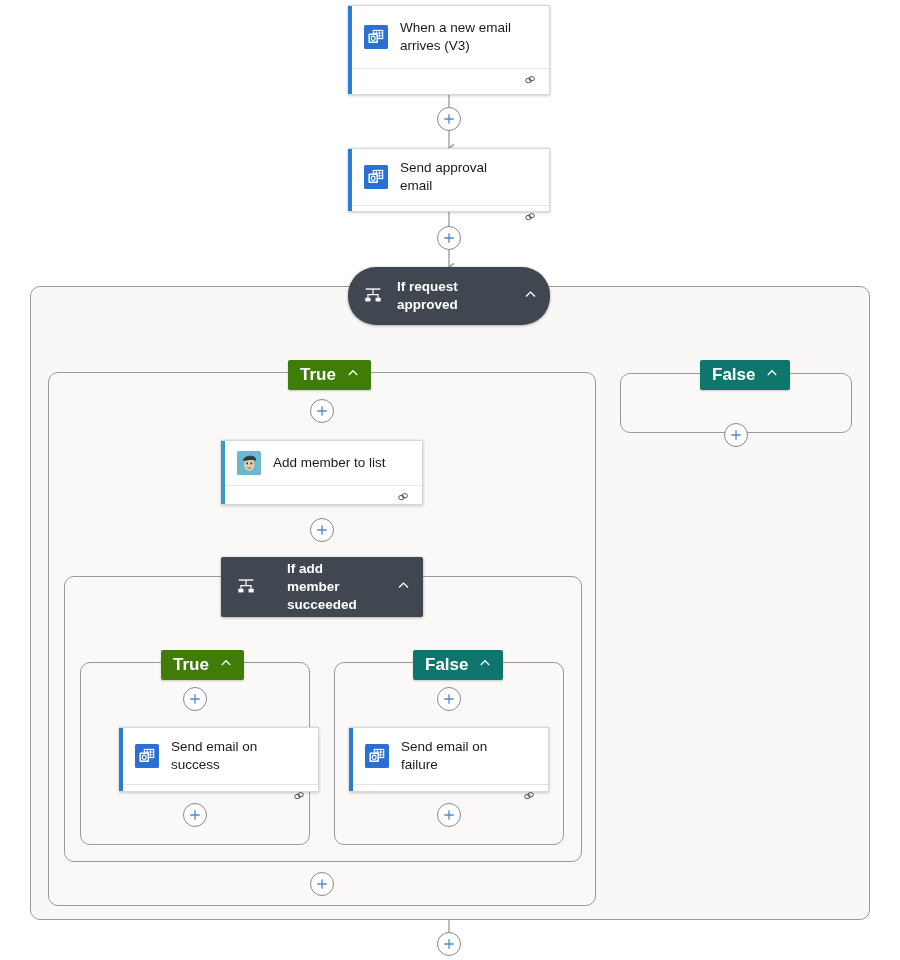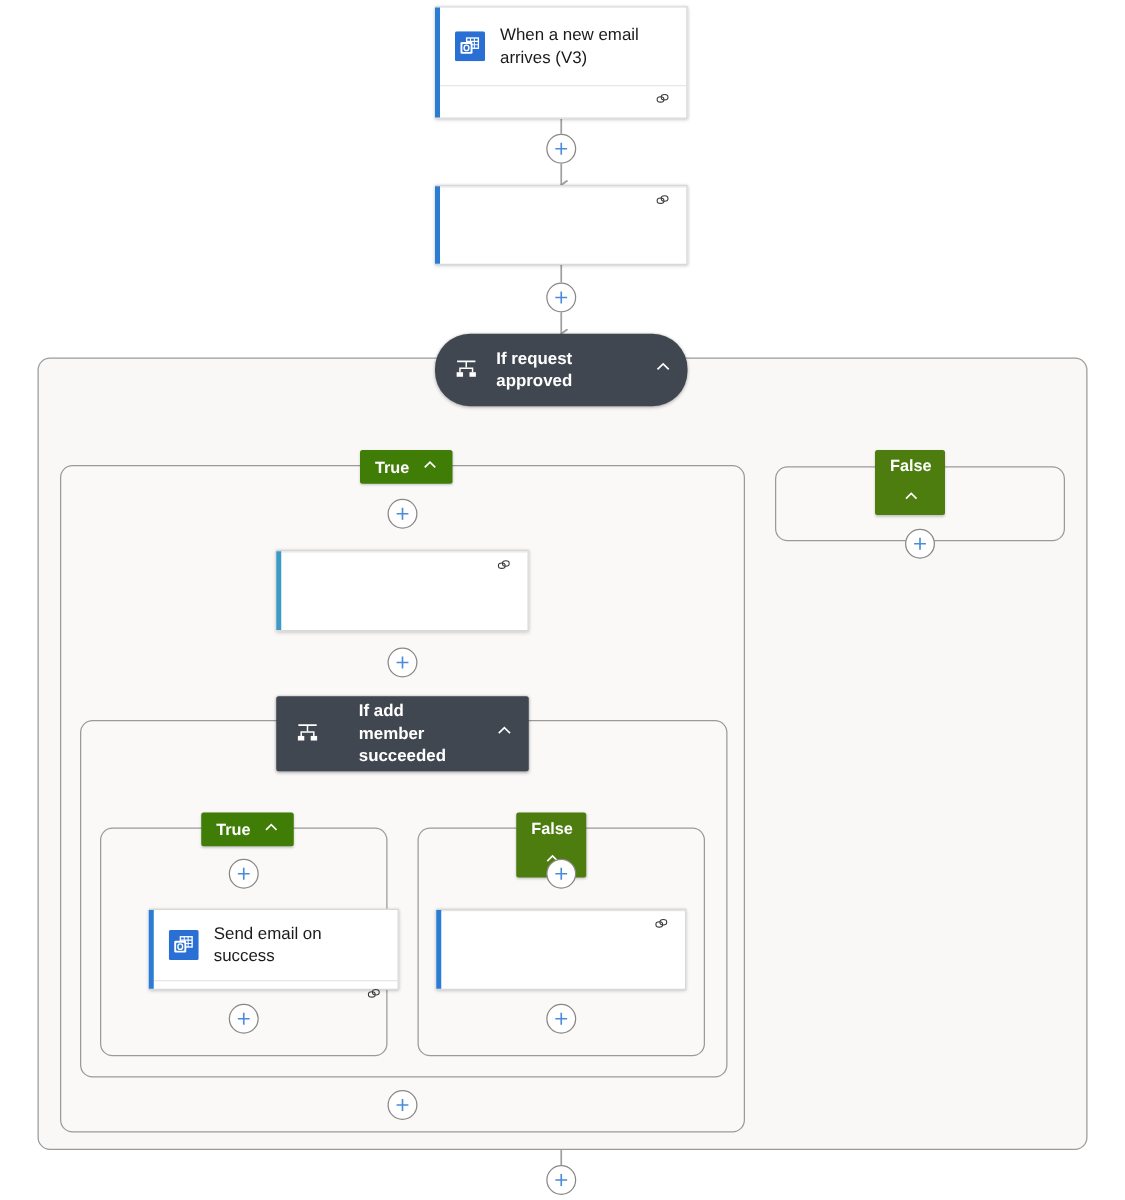--- a/index.html
+++ b/index.html
@@ -87,26 +87,26 @@
 
   
   .badge {
     position: absolute;
     display: flex;
     align-items: center;
     gap: 10px;
     padding: 5px 11px 5px 12px;
     border-radius: 2px;
     color: #ffffff;
-    font-size: 13px;
+    font-size: 17px;
     font-weight: 700;
     box-shadow: 0 1px 2px rgba(0,0,0,0.20);
   }
   .badge.t { background: #3f7d07; }
-  .badge.f { background: #4d7c0f; flex-direction: column; }
+  .badge.f { background: #0f766e; }
 
   
   .plus {
     position: absolute;
     width: 24px; height: 24px;
     border-radius: 50%;
     background: #ffffff;
     border: 1px solid #8a8886;
     display: flex; align-items: center; justify-content: center;
   }
@@ -201,20 +201,36 @@
   </div>
 
   <div class="plus" style="left:437px; top:107px;">
     <svg viewBox="0 0 16 16" width="14" height="14">
         <path d="M8 2.6 V13.4 M2.6 8 H13.4" stroke="#4a8bdc" stroke-width="1.5" fill="none"></path>
       </svg>
   </div>
 
   <div class="card" style="left:348px; top:148px; width:202px; height:64px;">
     <div class="accent" style="background:#2b7cd3;"></div>
+    <div class="cardmain">
+      <span class="appicon">
+        <svg viewBox="0 0 24 24" width="24" height="24">
+          <rect x="0" y="0" width="24" height="24" rx="1.5" fill="#2a6fd3"></rect>
+          <rect x="9.3" y="5.4" width="9.4" height="8.2" fill="none" stroke="#ffffff" stroke-width="1.1"></rect>
+          <line x1="9.3" y1="8.1" x2="18.7" y2="8.1" stroke="#ffffff" stroke-width="0.9"></line>
+          <line x1="12.4" y1="5.4" x2="12.4" y2="13.6" stroke="#ffffff" stroke-width="0.8"></line>
+          <line x1="15.5" y1="5.4" x2="15.5" y2="13.6" stroke="#ffffff" stroke-width="0.8"></line>
+          <line x1="9.3" y1="10.8" x2="18.7" y2="10.8" stroke="#ffffff" stroke-width="0.8"></line>
+          <rect x="4.4" y="8.6" width="9.6" height="9.4" rx="1" fill="#ffffff"></rect>
+          <rect x="5.9" y="10.1" width="6.6" height="6.4" rx="0.8" fill="#2a6fd3"></rect>
+          <ellipse cx="9.2" cy="13.3" rx="1.9" ry="2.2" fill="none" stroke="#ffffff" stroke-width="1.15"></ellipse>
+        </svg>
+      </span>
+      <span class="label">Send approval email</span>
+    </div>
     <div class="cardfoot">
       <span>
         <svg viewBox="0 0 16 16" width="14" height="14">
           <ellipse cx="6.2" cy="8.6" rx="3.1" ry="2.5" fill="none" stroke="#3b3a39" stroke-width="1"></ellipse>
           <ellipse cx="9.9" cy="6.6" rx="3.1" ry="2.5" fill="none" stroke="#3b3a39" stroke-width="1"></ellipse>
         </svg>
       </span>
     </div>
   </div>
 
@@ -267,20 +283,35 @@
   </div>
 
   <div class="plus" style="left:310px; top:399px;">
     <svg viewBox="0 0 16 16" width="14" height="14">
         <path d="M8 2.6 V13.4 M2.6 8 H13.4" stroke="#4a8bdc" stroke-width="1.5" fill="none"></path>
       </svg>
   </div>
 
   <div class="card" style="left:221px; top:440px; width:202px; height:65px;">
     <div class="accent" style="background:#3b9bc4;"></div>
+    <div class="cardmain">
+      <span class="appicon">
+        <svg viewBox="0 0 24 24" width="24" height="24">
+          <rect x="0" y="0" width="24" height="24" rx="1.5" fill="#6cb7d4"></rect>
+          <ellipse cx="12.2" cy="13.6" rx="5.2" ry="6.1" fill="#e8cfa6"></ellipse>
+          <path d="M6.2 9.4 C7.4 4.6 16.4 4.0 18.4 7.2 C19.2 8.6 17.6 9.6 16.4 8.6" fill="#2e3a45" stroke="#2e3a45" stroke-width="0.9" stroke-linejoin="round"></path>
+          <path d="M6.4 9.8 C8.6 6.8 15.0 6.4 17.2 8.8" fill="#2e3a45"></path>
+          <ellipse cx="10.1" cy="12.4" rx="0.95" ry="1.15" fill="#3a3226"></ellipse>
+          <ellipse cx="14.3" cy="12.4" rx="0.95" ry="1.15" fill="#3a3226"></ellipse>
+          <path d="M10.3 16.4 C11.5 17.4 13.2 17.4 14.3 16.4" fill="none" stroke="#6b5638" stroke-width="0.9"></path>
+          <path d="M17.6 8.3 C19.3 7.3 19.6 9.4 18.2 9.9" fill="#2e3a45"></path>
+        </svg>
+      </span>
+      <span class="label">Add member to list</span>
+    </div>
     <div class="cardfoot">
       <span>
         <svg viewBox="0 0 16 16" width="14" height="14">
           <ellipse cx="6.2" cy="8.6" rx="3.1" ry="2.5" fill="none" stroke="#3b3a39" stroke-width="1"></ellipse>
           <ellipse cx="9.9" cy="6.6" rx="3.1" ry="2.5" fill="none" stroke="#3b3a39" stroke-width="1"></ellipse>
         </svg>
       </span>
     </div>
   </div>
 
@@ -360,20 +391,36 @@
         <svg viewBox="0 0 16 16" width="14" height="14">
           <ellipse cx="6.2" cy="8.6" rx="3.1" ry="2.5" fill="none" stroke="#3b3a39" stroke-width="1"></ellipse>
           <ellipse cx="9.9" cy="6.6" rx="3.1" ry="2.5" fill="none" stroke="#3b3a39" stroke-width="1"></ellipse>
         </svg>
       </span>
     </div>
   </div>
 
   <div class="card" style="left:349px; top:727px; width:200px; height:65px;">
     <div class="accent" style="background:#2b7cd3;"></div>
+    <div class="cardmain">
+      <span class="appicon">
+        <svg viewBox="0 0 24 24" width="24" height="24">
+          <rect x="0" y="0" width="24" height="24" rx="1.5" fill="#2a6fd3"></rect>
+          <rect x="9.3" y="5.4" width="9.4" height="8.2" fill="none" stroke="#ffffff" stroke-width="1.1"></rect>
+          <line x1="9.3" y1="8.1" x2="18.7" y2="8.1" stroke="#ffffff" stroke-width="0.9"></line>
+          <line x1="12.4" y1="5.4" x2="12.4" y2="13.6" stroke="#ffffff" stroke-width="0.8"></line>
+          <line x1="15.5" y1="5.4" x2="15.5" y2="13.6" stroke="#ffffff" stroke-width="0.8"></line>
+          <line x1="9.3" y1="10.8" x2="18.7" y2="10.8" stroke="#ffffff" stroke-width="0.8"></line>
+          <rect x="4.4" y="8.6" width="9.6" height="9.4" rx="1" fill="#ffffff"></rect>
+          <rect x="5.9" y="10.1" width="6.6" height="6.4" rx="0.8" fill="#2a6fd3"></rect>
+          <ellipse cx="9.2" cy="13.3" rx="1.9" ry="2.2" fill="none" stroke="#ffffff" stroke-width="1.15"></ellipse>
+        </svg>
+      </span>
+      <span class="label">Send email on failure</span>
+    </div>
     <div class="cardfoot">
       <span>
         <svg viewBox="0 0 16 16" width="14" height="14">
           <ellipse cx="6.2" cy="8.6" rx="3.1" ry="2.5" fill="none" stroke="#3b3a39" stroke-width="1"></ellipse>
           <ellipse cx="9.9" cy="6.6" rx="3.1" ry="2.5" fill="none" stroke="#3b3a39" stroke-width="1"></ellipse>
         </svg>
       </span>
     </div>
   </div>
 

